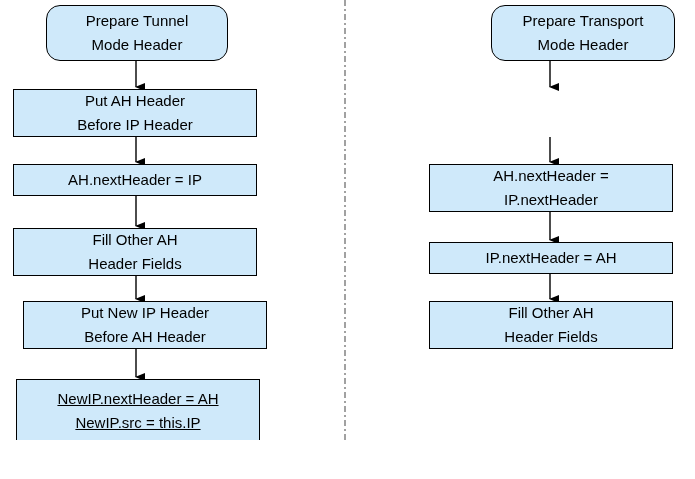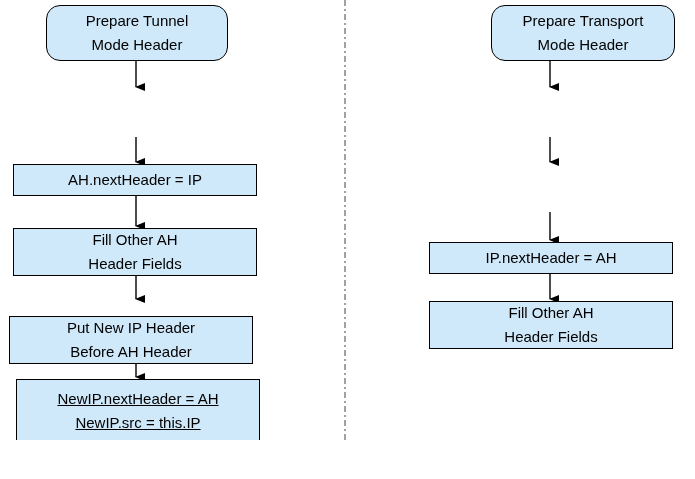--- a/index.html
+++ b/index.html
@@ -33,21 +33,21 @@
     line-height: 24px;
     color: #000000;
   }
   .rounded { border-radius: 14px; }
 
   
   .ln0 { left: 46px;  top: 5px;   width: 182px; height: 56px; }
   .ln1 { left: 13px;  top: 89px;  width: 244px; height: 48px; }
   .ln2 { left: 13px;  top: 164px; width: 244px; height: 32px; text-align: center; }
   .ln3 { left: 13px;  top: 228px; width: 244px; height: 48px; }
-  .ln4 { left: 9px;  top: 301px; width: 244px; height: 48px; margin-top: 15px; }
+  .ln4 { left: 23px;  top: 301px; width: 244px; height: 48px; }
   .ln5 { left: 16px;  top: 379px; width: 244px; height: 88px; text-decoration: underline; }
 
   
   .rn0 { left: 458px; top: 5px;   width: 184px; height: 56px; margin-left: 33px; }
   .rn1 { left: 429px; top: 89px;  width: 244px; height: 48px; }
   .rn2 { left: 429px; top: 164px; width: 244px; height: 48px; }
   .rn3 { left: 429px; top: 242px; width: 244px; height: 32px; text-align: right; }
   .rn4 { left: 429px; top: 301px; width: 244px; height: 48px; }
 </style>
 </head>
@@ -73,20 +73,24 @@
     <line x1="550" y1="61" x2="550" y2="87" stroke="#000000" stroke-width="1.4" marker-end="url(#arrowhead)"></line>
     <line x1="550" y1="137" x2="550" y2="162" stroke="#000000" stroke-width="1.4" marker-end="url(#arrowhead)"></line>
     <line x1="550" y1="212" x2="550" y2="240" stroke="#000000" stroke-width="1.4" marker-end="url(#arrowhead)"></line>
     <line x1="550" y1="274" x2="550" y2="299" stroke="#000000" stroke-width="1.4" marker-end="url(#arrowhead)"></line>
   </svg>
 
   <div class="node rounded ln0">
     <span class="node-label">Prepare Tunnel
 Mode Header</span>
   </div>
+  <div class="node ln1">
+    <span class="node-label">Put AH Header
+Before IP Header</span>
+  </div>
   <div class="node ln2">
     <span class="node-label">AH.nextHeader = IP</span>
   </div>
   <div class="node ln3">
     <span class="node-label">Fill Other AH
 Header Fields</span>
   </div>
   <div class="node ln4">
     <span class="node-label">Put New IP Header
 Before AH Header</span>
@@ -94,20 +98,24 @@
   <div class="node ln5">
     <span class="node-label">NewIP.nextHeader = AH
 NewIP.src = this.IP
 NewIP.dest = tunnelEnd.IP</span>
   </div>
 
   <div class="node rounded rn0">
     <span class="node-label">Prepare Transport
 Mode Header</span>
   </div>
+  <div class="node rn2">
+    <span class="node-label">AH.nextHeader =
+IP.nextHeader</span>
+  </div>
   <div class="node rn3">
     <span class="node-label">IP.nextHeader = AH</span>
   </div>
   <div class="node rn4">
     <span class="node-label">Fill Other AH
 Header Fields</span>
   </div>
 
 </div>
 

